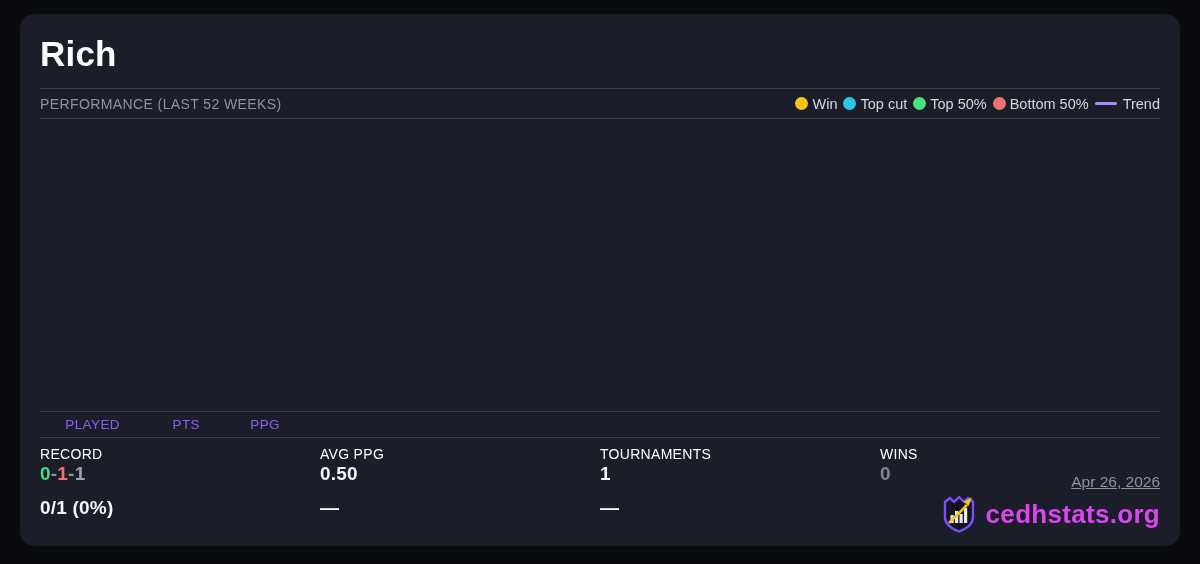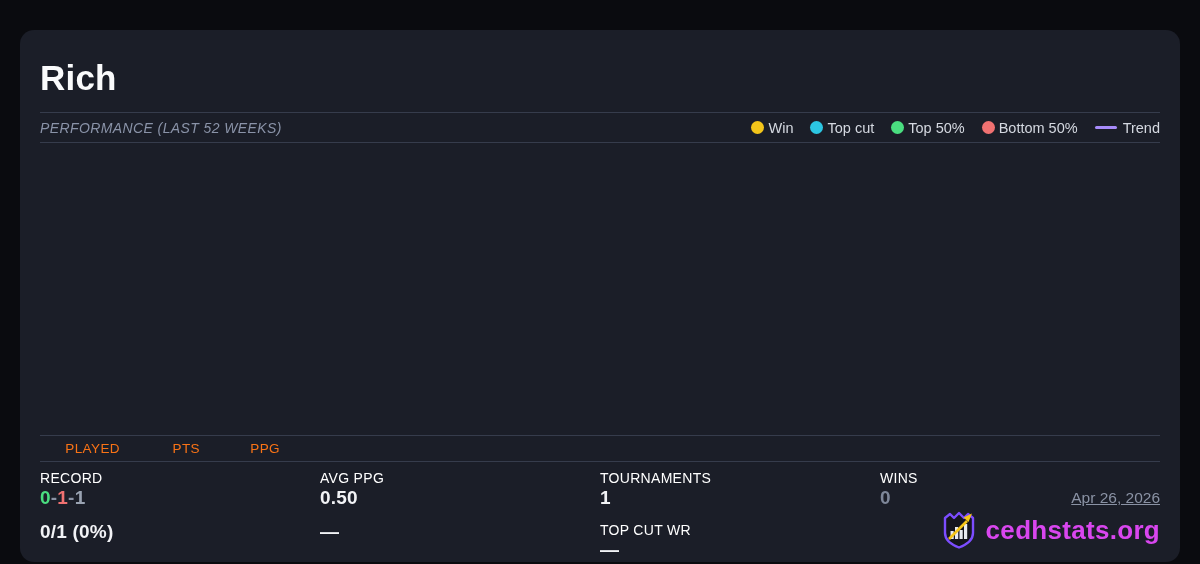--- a/index.html
+++ b/index.html
@@ -8,23 +8,22 @@
     background: #0a0b0f;
     font-family: "Liberation Sans", "DejaVu Sans", sans-serif;
     position: relative;
   }
   .card {
     position: absolute;
     left: 20px; top: 14px;
     width: 1160px; height: 532px;
     background: #1b1e28;
     border-radius: 14px;
-    padding: 8px 20px;
+    padding: 0 20px;
     overflow: hidden;
-    margin-top: 16px;
   }
   .player-name {
     margin-top: 20px;
     font-size: 35px;
     font-weight: 700;
     color: #fafbfc;
     letter-spacing: 0.2px;
   }
   .divider {
     height: 1px;
@@ -35,26 +34,25 @@
   .perf-header {
     height: 29px;
     display: flex;
     align-items: center;
     justify-content: space-between;
   }
   .section-title {
     font-size: 14px;
     color: #8a93a8;
     letter-spacing: 0.4px;
-    font-style: italic;
   }
   .legend {
     display: flex;
     align-items: center;
-    gap: 17px;
+    gap: 6px;
   }
   .legend-item {
     display: flex;
     align-items: center;
     gap: 4px;
     font-size: 14.5px;
     color: #d4d8e0;
   }
   .legend-dot {
     width: 13px; height: 13px;
@@ -75,21 +73,21 @@
     height: 25px;
     display: flex;
     align-items: center;
     justify-content: space-between;
   }
   .topdecks-cols { display: flex; }
   .col-header {
     width: 80px;
     text-align: right;
     font-size: 13.5px;
-    color: #f97316;
+    color: #8b5cf6;
     letter-spacing: 0.4px;
   }
   .stats-grid {
     display: grid;
     grid-template-columns: 280px 280px 280px 280px;
     grid-auto-rows: 52px;
     padding-top: 7px;
   }
   .stat-label {
     font-size: 14px;
@@ -204,21 +202,20 @@
 
     <div class="stat">
       <div class="stat-value">0/1 (0%)</div>
     </div>
 
     <div class="stat">
       <div class="stat-value">—</div>
     </div>
 
     <div class="stat">
-      <div class="stat-label">TOP CUT WR</div>
       <div class="stat-value">—</div>
     </div>
 
   </div>
 
   <div class="footer">
     <div class="footer-date">Apr 26, 2026</div>
     <div class="brand">
       <svg width="36" height="40" viewBox="0 0 36 40">
         <path d="M4 8 L9 4 L13 8 L18 3 L23 8 L27 4 L32 8 L32 23 C32 30 26 34.5 18 37.5 C10 34.5 4 30 4 23 Z" fill="#14151d" stroke="#7c4dff" stroke-width="2.4" stroke-linejoin="round"></path>

